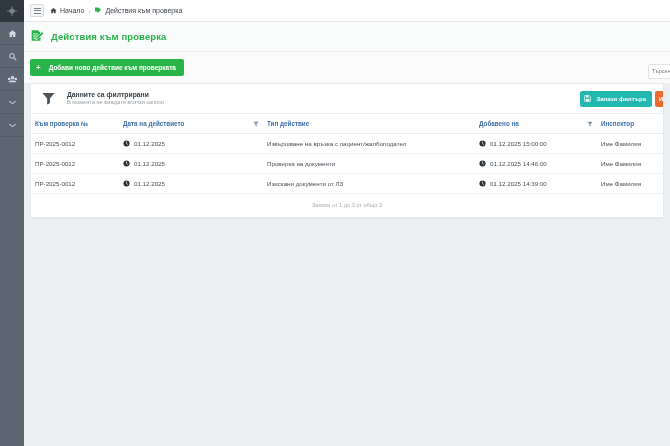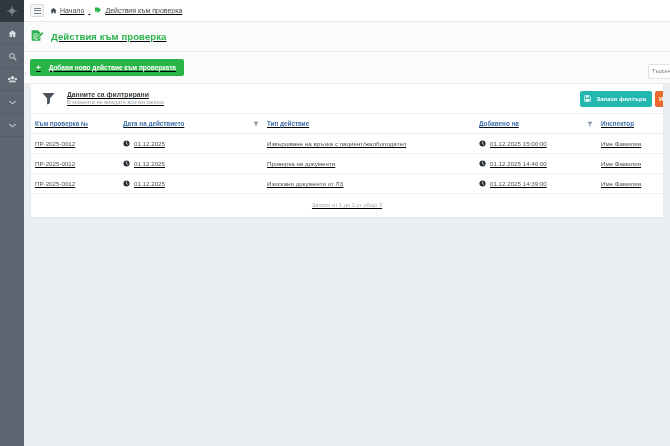--- a/index.html
+++ b/index.html
@@ -2,21 +2,21 @@
 <html><head>
 <meta charset="utf-8">
 <style>
   * { box-sizing: border-box; margin: 0; padding: 0; }
   html, body {
     width: 670px; height: 446px;
     font-family: "Liberation Sans", sans-serif;
     background: #eceff1;
     overflow: hidden;
   }
-  #app { position: relative; width: 670px; height: 446px; display: flex; text-decoration: underline; }
+  #app { position: relative; width: 670px; height: 446px; display: flex; }
 
   
   .sidebar {
     width: 24px; height: 446px;
     background: #5b6670;
     display: flex; flex-direction: column; align-items: center;
     flex: 0 0 24px;
   }
   .side-top {
     width: 24px; height: 22px;

